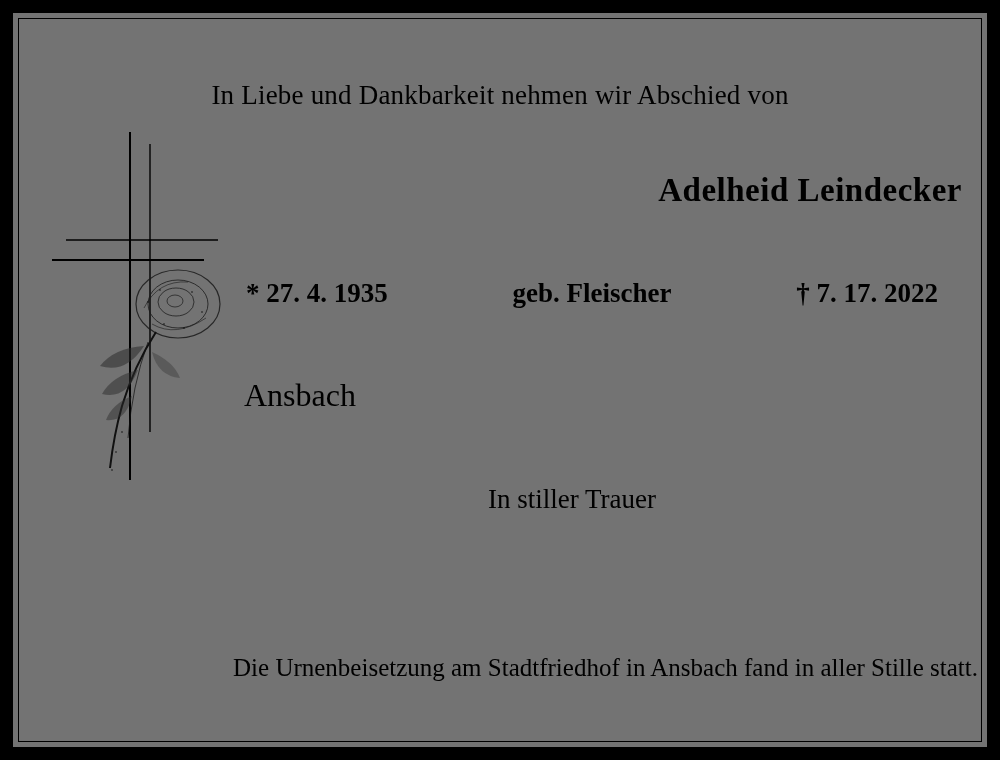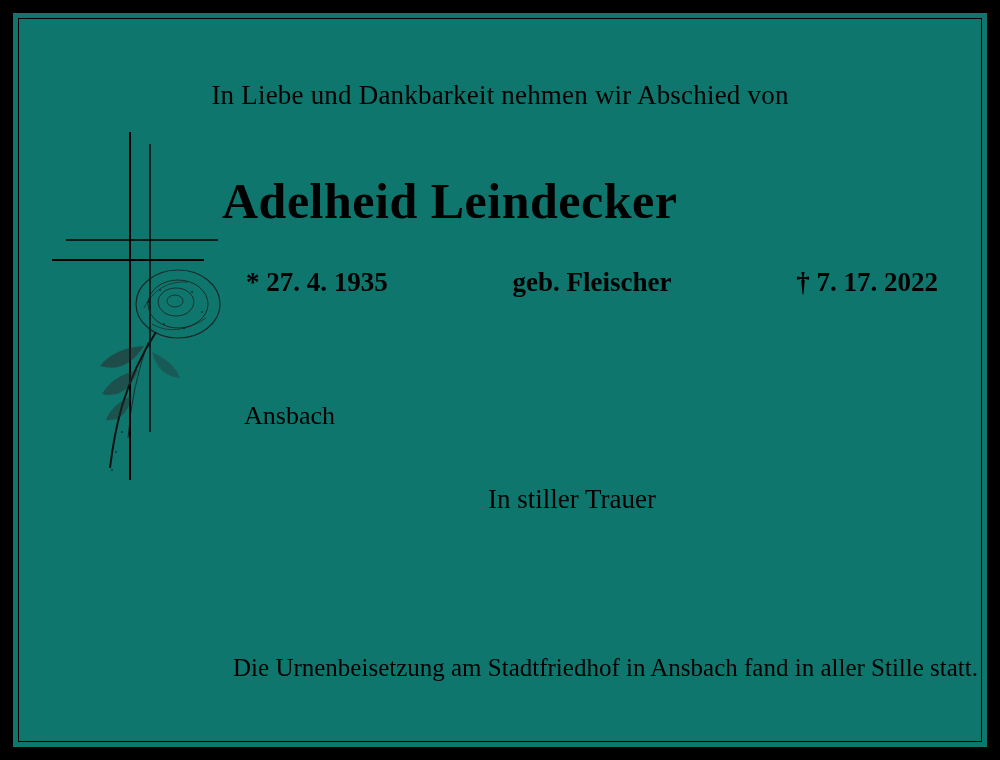--- a/index.html
+++ b/index.html
@@ -13,21 +13,21 @@
     font-family: "Liberation Serif", "DejaVu Serif", serif;
     color: #000000;
     overflow: hidden;
   }
 
   .obituary {
     position: relative;
     width: 992px;
     height: 760px;
     box-sizing: border-box;
-    background: #0f766e;
+    background: #737373;
   }
 
   
   .frame-outer {
     position: absolute;
     left: 0;
     top: 0;
     width: 1000px;
     height: 760px;
     box-sizing: border-box;
@@ -73,49 +73,49 @@
   .emblem svg {
     display: block;
   }
 
   
   .name {
     position: absolute;
     top: 150px;
     left: 200px;
     width: 740px;
-    text-align: left;
-    font-size: 50px;
+    text-align: right;
+    font-size: 33px;
     font-weight: bold;
     letter-spacing: 0.5px;
   }
 
   .dates {
     position: absolute;
     top: 245px;
     left: 200px;
     width: 740px;
     display: flex;
     justify-content: space-between;
     align-items: baseline;
     font-size: 27px;
     font-weight: bold;
     padding: 0 24px;
     box-sizing: border-box;
   }
   .dates .seg {
     white-space: nowrap;
+    margin-top: 11px;
   }
 
   .city {
     position: absolute;
     top: 355px;
     left: 222px;
-    font-size: 26px;
-    margin-top: 24px;
+    font-size: 32px;
   }
 
   .mourning {
     position: absolute;
     top: 462px;
     left: 466px;
     font-size: 27px;
   }
 
   .family {

